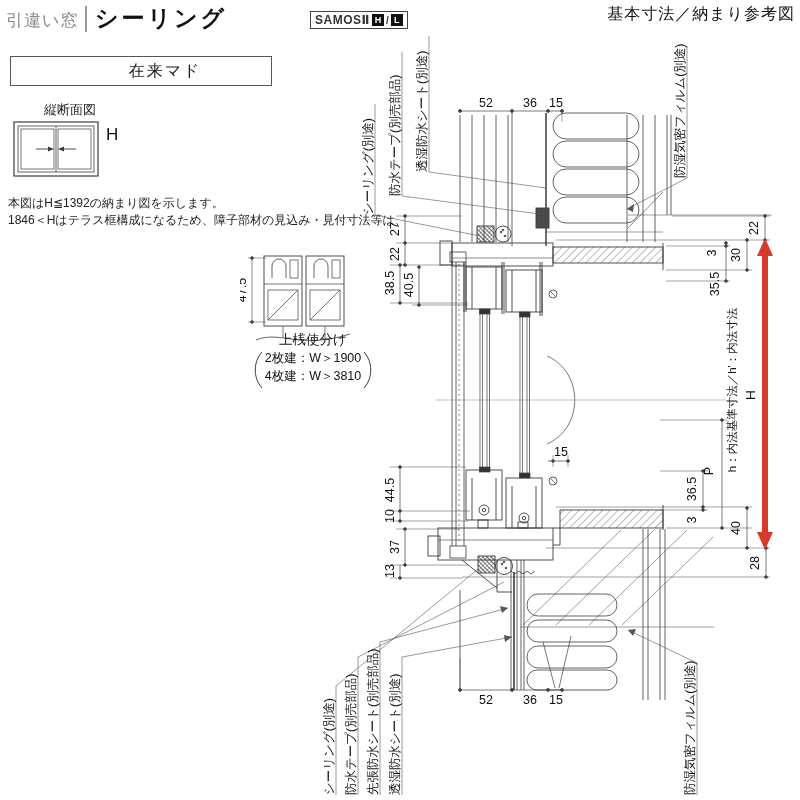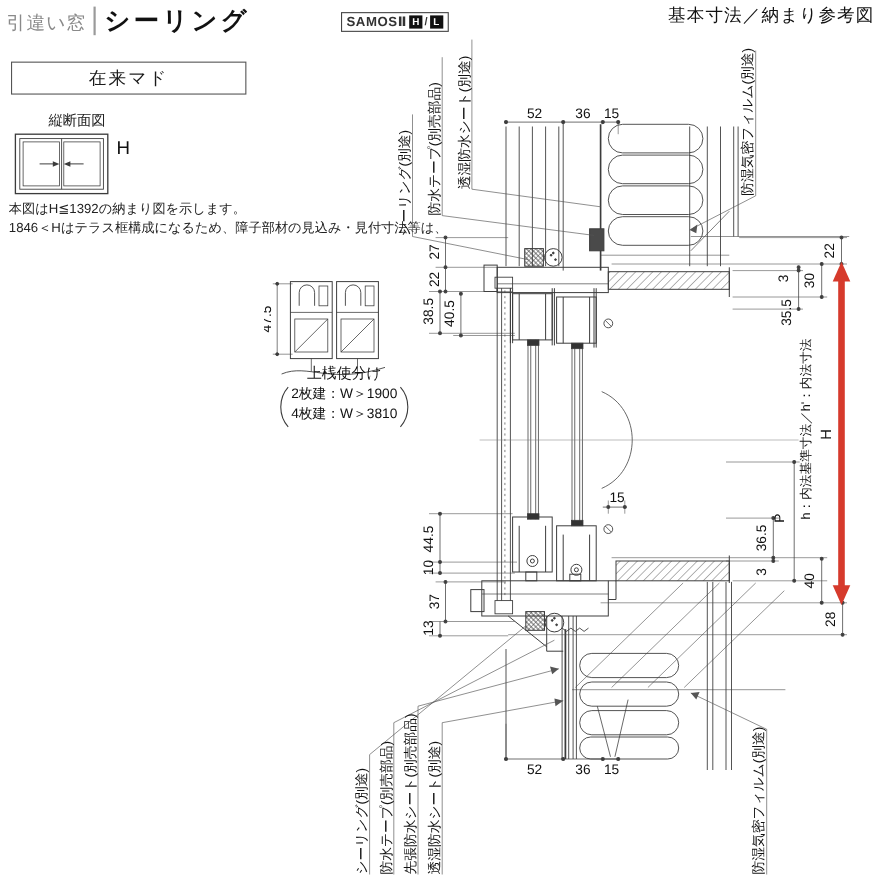--- a/index.html
+++ b/index.html
@@ -10,23 +10,23 @@
   .hdr-div{left:85px;top:6px;width:2px;height:26px;background:#9a9a9a;}
   .hdr-title{left:95px;top:3px;font-size:23px;font-weight:bold;color:#111;letter-spacing:3px;}
   .badge{left:292px;top:11px;height:16px;border:1.5px solid #444;display:flex;align-items:center;
          gap:2px;padding:0 4px;background:#fff;margin-left:18px;}
   .badge .brand{font-size:12px;font-weight:bold;color:#333;letter-spacing:.5px;}
   .badge .grade{width:12px;height:12px;background:#111;color:#fff;font-size:9px;font-weight:bold;
                 display:flex;align-items:center;justify-content:center;}
   .badge .sep{font-size:10px;font-weight:bold;color:#333;}
   .hdr-right{right:5px;top:4px;font-size:16px;color:#111;letter-spacing:1px;text-align:right;}
   .cons-box{left:10px;top:56px;width:212px;height:28px;border:1.5px solid #555;
-            display:flex;align-items:center;justify-content:center;font-size:16px;letter-spacing:2px;}
+            display:flex;align-items:center;justify-content:center;font-size:16px;letter-spacing:2px;padding-left:48px;}
   .sec-label{left:44px;top:101px;font-size:13px;color:#222;}
-  .notes{left:8px;top:182px;font-size:12px;line-height:17px;color:#222;}
+  .notes{left:8px;top:195px;font-size:12px;line-height:17px;color:#222;}
   svg text{font-family:"Liberation Sans","DejaVu Sans",sans-serif;fill:#111;}
   .dimtxt{font-size:12.5px;}
   .mattxt{font-size:12.5px;}
   .smalltxt{font-size:11.5px;}
 </style>
 </head>
 <body>
 
 <div id="page">
 

